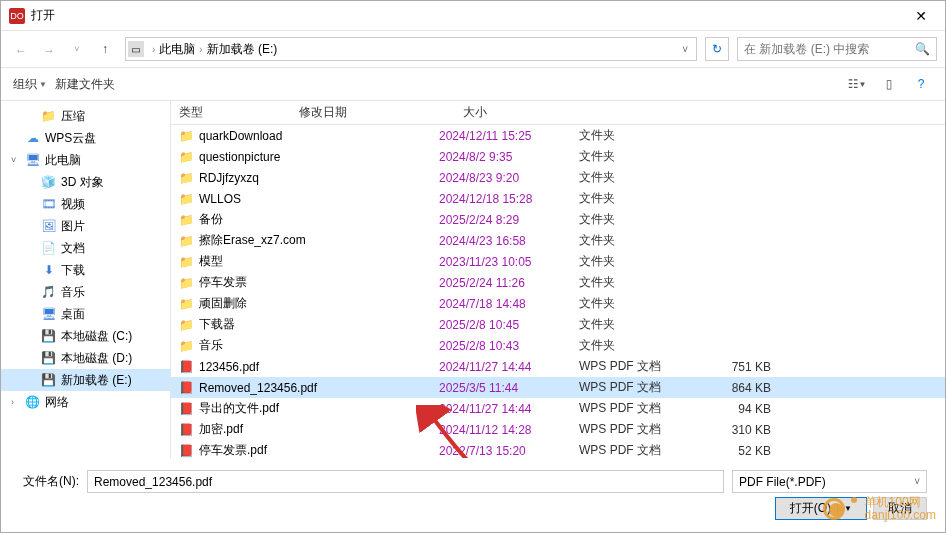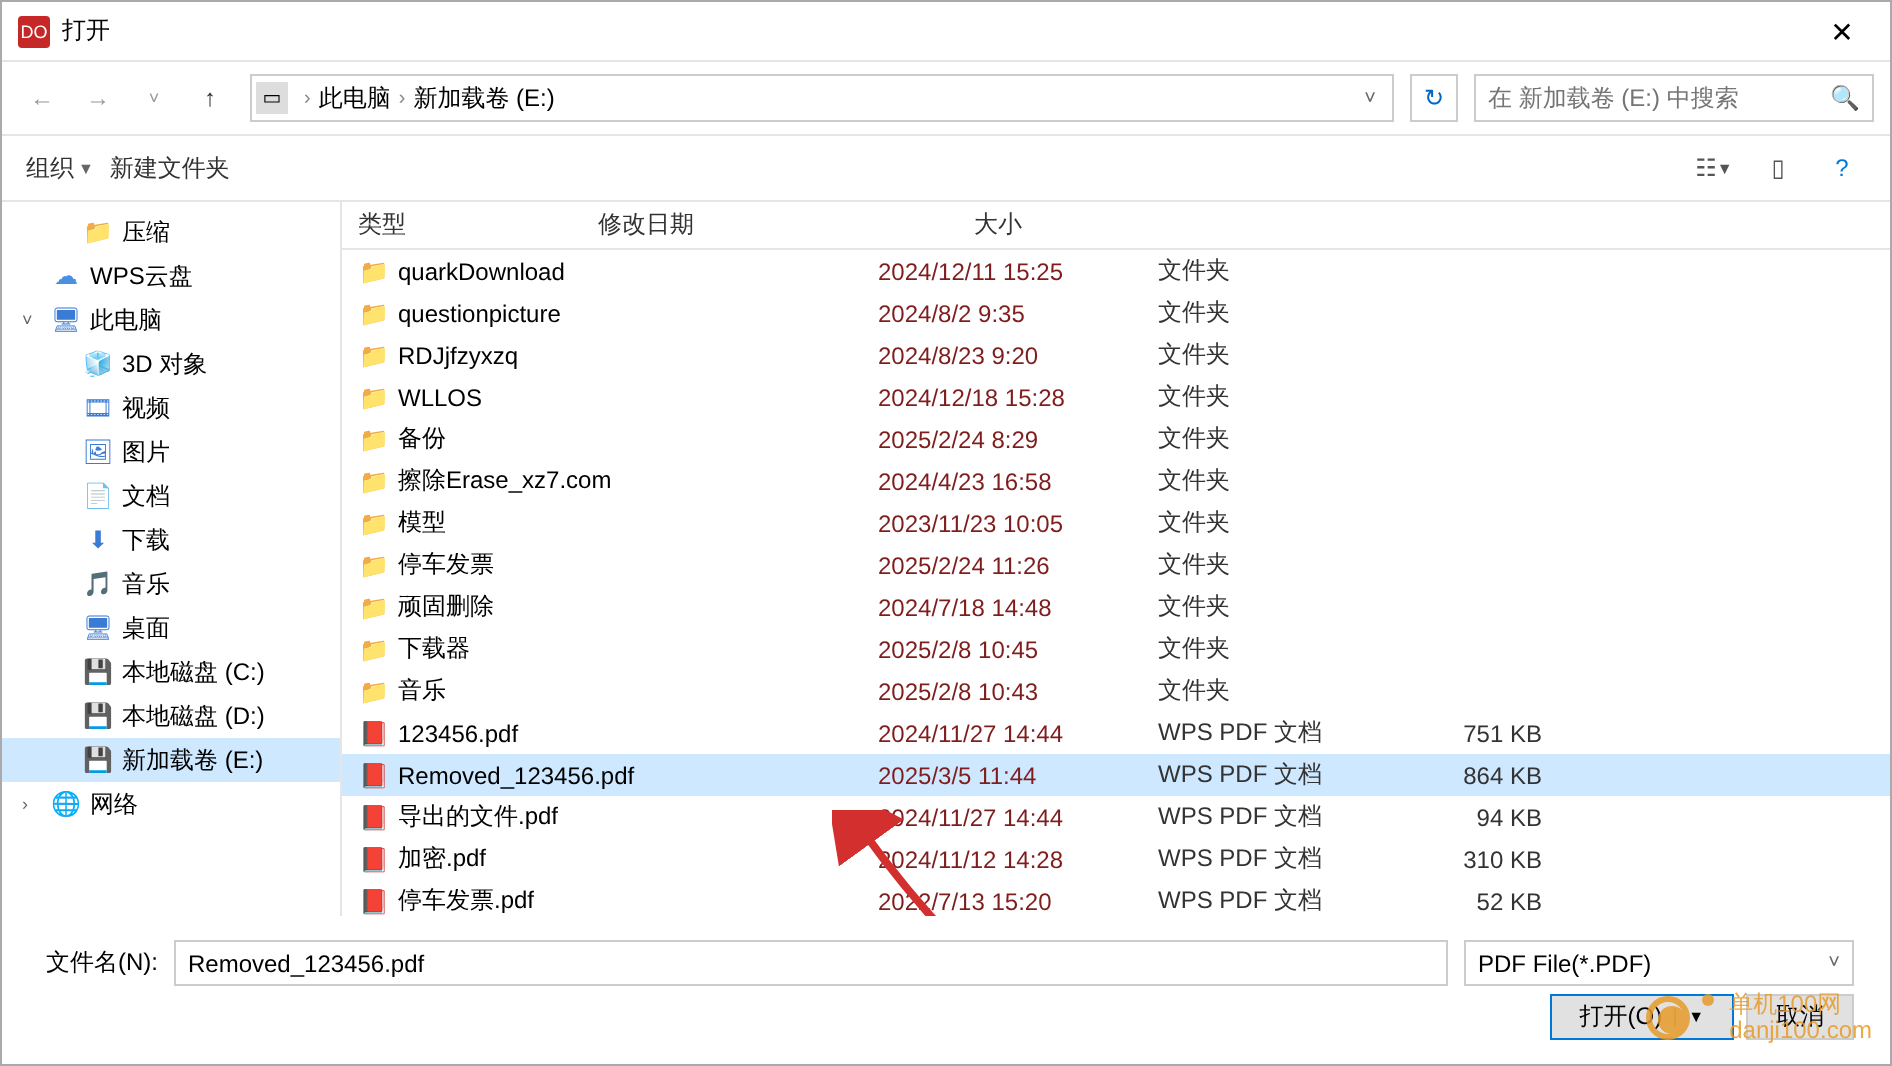--- a/index.html
+++ b/index.html
@@ -45,27 +45,27 @@
 .sb-icon.music { color: #3a7bd5; }
 .sb-icon.desktop { color: #3a7bd5; }
 .sb-icon.drive { color: #999; }
 .sb-icon.net { color: #3a7bd5; }
 .filelist { flex: 1; display: flex; flex-direction: column; overflow: hidden; }
 .fl-header { height: 24px; display: flex; align-items: center; border-bottom: 1px solid #e5e5e5; color: #333; }
 .fl-header .col { padding-left: 8px; cursor: pointer; }
 .fl-header .col.name { width: 260px; }
 .fl-header .col.date { width: 140px; }
 .fl-header .col.type { width: 120px; }
-.fl-header .col.size { width: 100px; text-align: right; padding-right: 20px; }
+.fl-header .col.size { width: 100px; text-align: center; padding-right: 20px; }
 .fl-body { flex: 1; overflow-y: auto; }
 .fl-row { height: 21px; display: flex; align-items: center; cursor: pointer; }
 .fl-row.selected { background: #cde8ff; }
 .fl-row .cell { padding-left: 8px; white-space: nowrap; overflow: hidden; }
 .fl-row .cell.name { width: 260px; display: flex; align-items: center; gap: 4px; }
-.fl-row .cell.date { width: 140px; color: #7f1d1d; }
+.fl-row .cell.date { width: 140px; color: #a21caf; }
 .fl-row .cell.type { width: 120px; color: #333; }
 .fl-row .cell.size { width: 100px; text-align: right; padding-right: 20px; color: #333; }
 .fl-icon { width: 16px; height: 16px; display: flex; align-items: center; justify-content: center; }
 .fl-icon.folder { color: #f0c040; }
 .fl-icon.pdf { color: #d32f2f; }
 .arrow { position: absolute; left: 245px; top: 280px; width: 150px; height: 130px; pointer-events: none; z-index: 10; }
 .footer { padding: 12px 18px; display: flex; flex-direction: column; gap: 4px; }
 .fn-row { display: flex; align-items: center; gap: 8px; }
 .fn-label { width: 60px; text-align: right; }
 .fn-input { flex: 1; height: 23px; border: 1px solid #ccc; padding: 0 6px; outline: none; }

